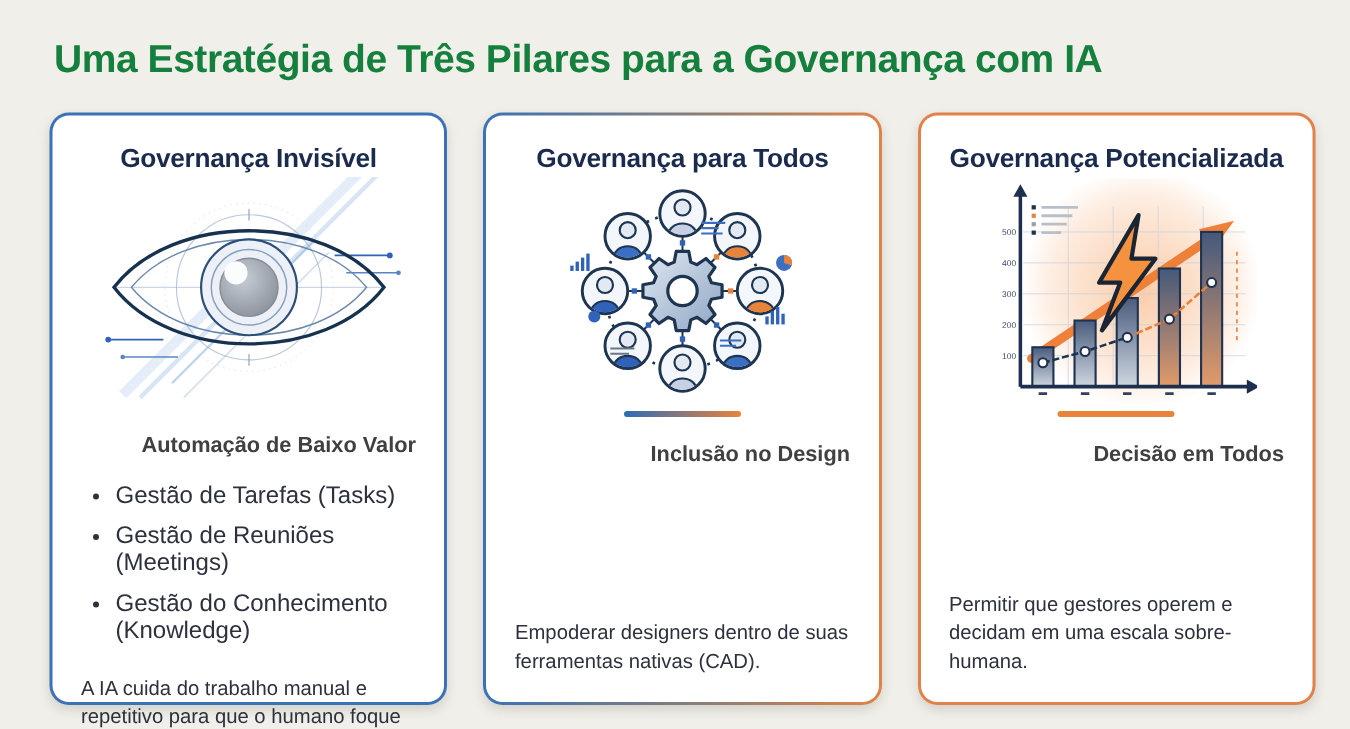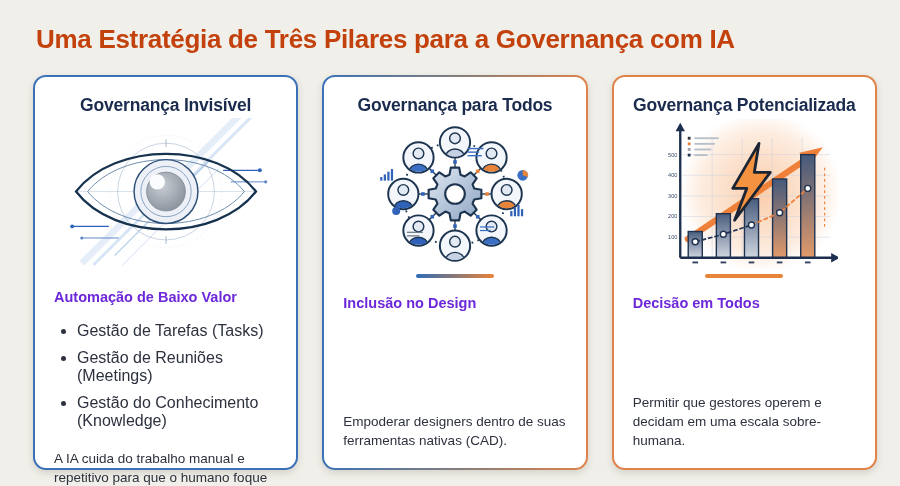--- a/index.html
+++ b/index.html
@@ -3,21 +3,21 @@
 <meta charset="utf-8">
 <style>
   html,body{margin:0;padding:0;}
   body{
     width:900px;height:486px;overflow:hidden;
     background:#f0efe9;
     font-family:"Liberation Sans",sans-serif;
     -webkit-font-smoothing:antialiased;
   }
   .page-title{
-    color:#c2410c;font-size:26px;font-weight:bold;
+    color:#15803d;font-size:26px;font-weight:bold;
     margin:24px 0 20px 36px;letter-spacing:-0.3px;
   }
   .cards{display:flex;gap:24px;margin:11px 23px 0 33px;}
   .card{
     flex:1;border-radius:13px;padding:2px;height:395px;box-sizing:border-box;
     box-shadow:0 3px 7px rgba(110,105,90,0.22);
   }
   .card.accent-blue{background:#3b72b7;}
   .card.accent-gradient{background:linear-gradient(90deg,#3b72b7 0%,#8a7f77 55%,#e0824a 100%);}
   .card.accent-orange{background:#e0824a;}
@@ -28,21 +28,21 @@
   .card-title{
     font-size:17.5px;font-weight:bold;color:#1a2b4e;text-align:center;
     margin:4px 0 2px;letter-spacing:-0.2px;
   }
   .illus{height:152px;display:flex;align-items:center;justify-content:center;}
   .divider{width:78px;height:4px;border-radius:2px;margin:4px auto 17px;}
   .divider.blue{background:#2e6cb5;}
   .divider.grad{background:linear-gradient(90deg,#2e6cb5,#e8833a);}
   .divider.orange{background:#e8833a;}
   .subtitle{
-    font-size:14.5px;font-weight:bold;color:#6d28d9;text-align:left;margin:0 0 17px;
+    font-size:14.5px;font-weight:bold;color:#404040;text-align:right;margin:0 0 17px;
   }
   ul.bullets{margin:0 0 10px;padding:0 0 0 23px;color:#2c313d;font-size:16px;}
   ul.bullets li{margin-bottom:9px;}
   p.footnote{
     font-size:13.5px;color:#2c313d;line-height:1.42;margin:auto 0 6px;
   }
 </style>
 </head>
 <body>
 

